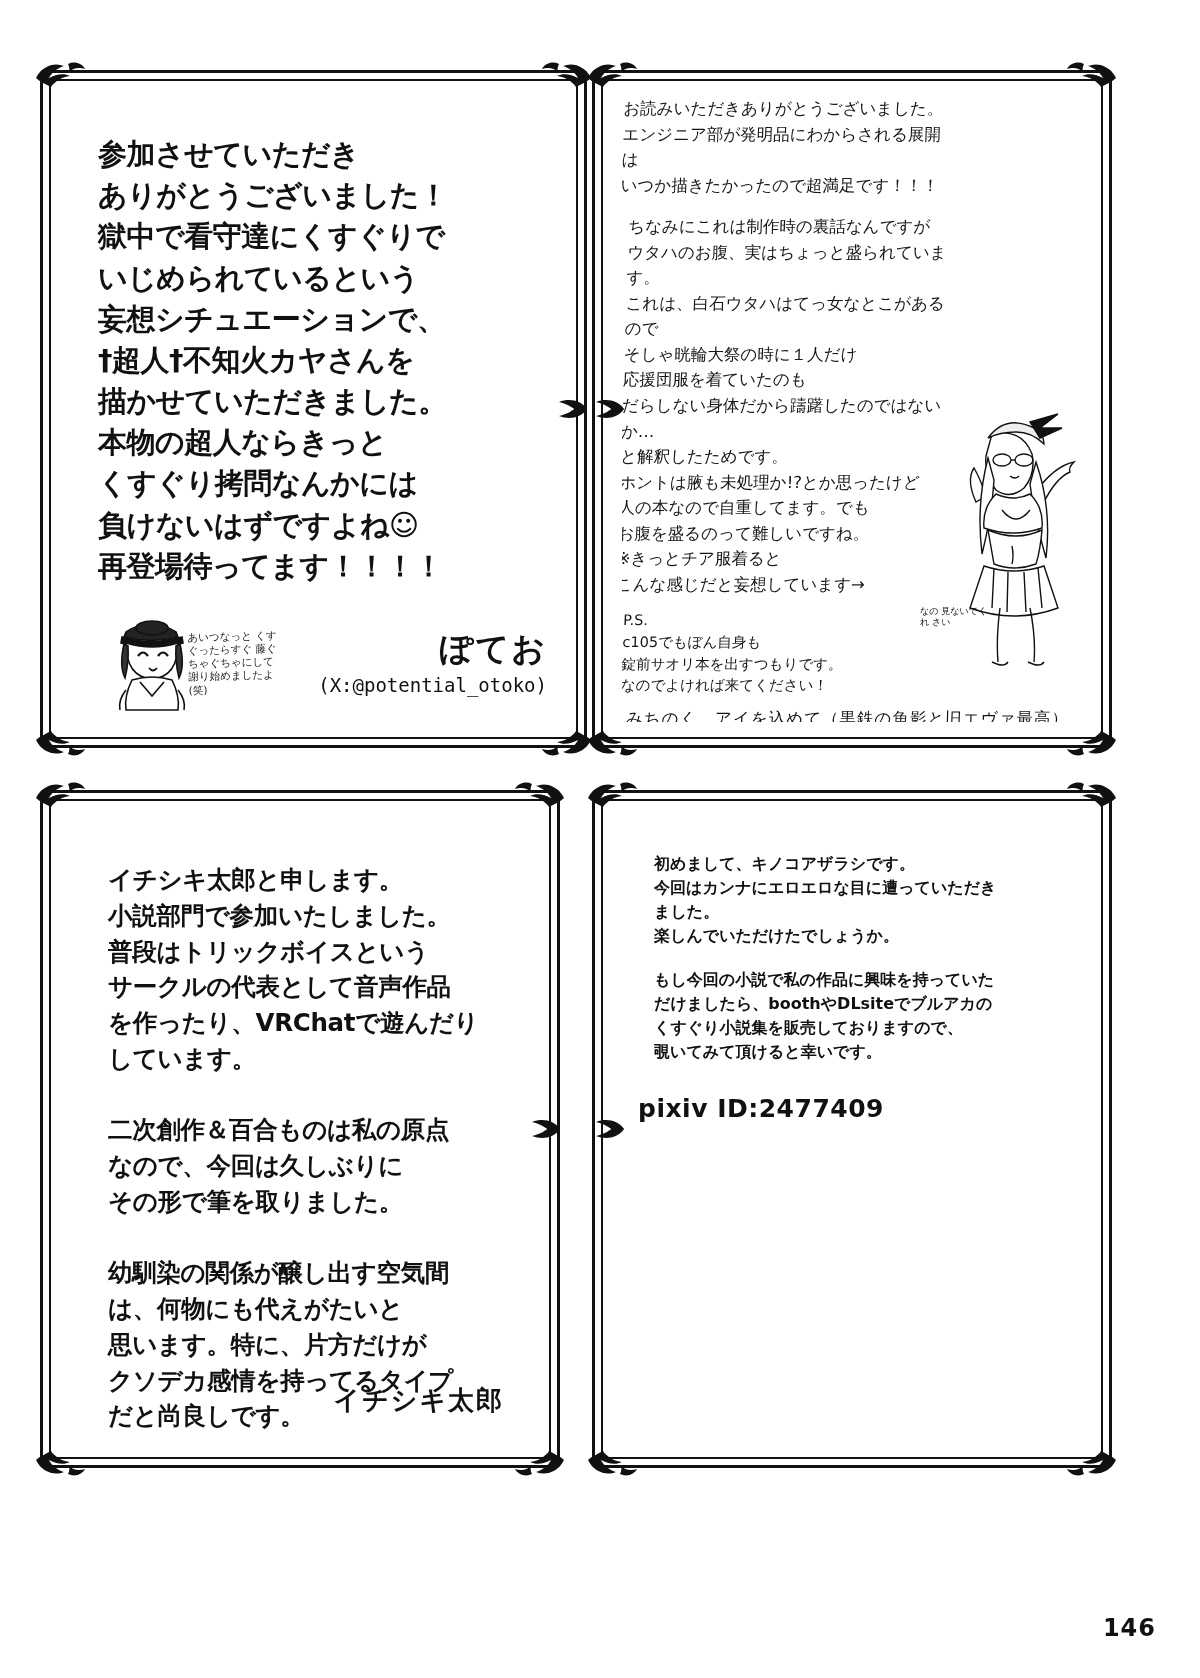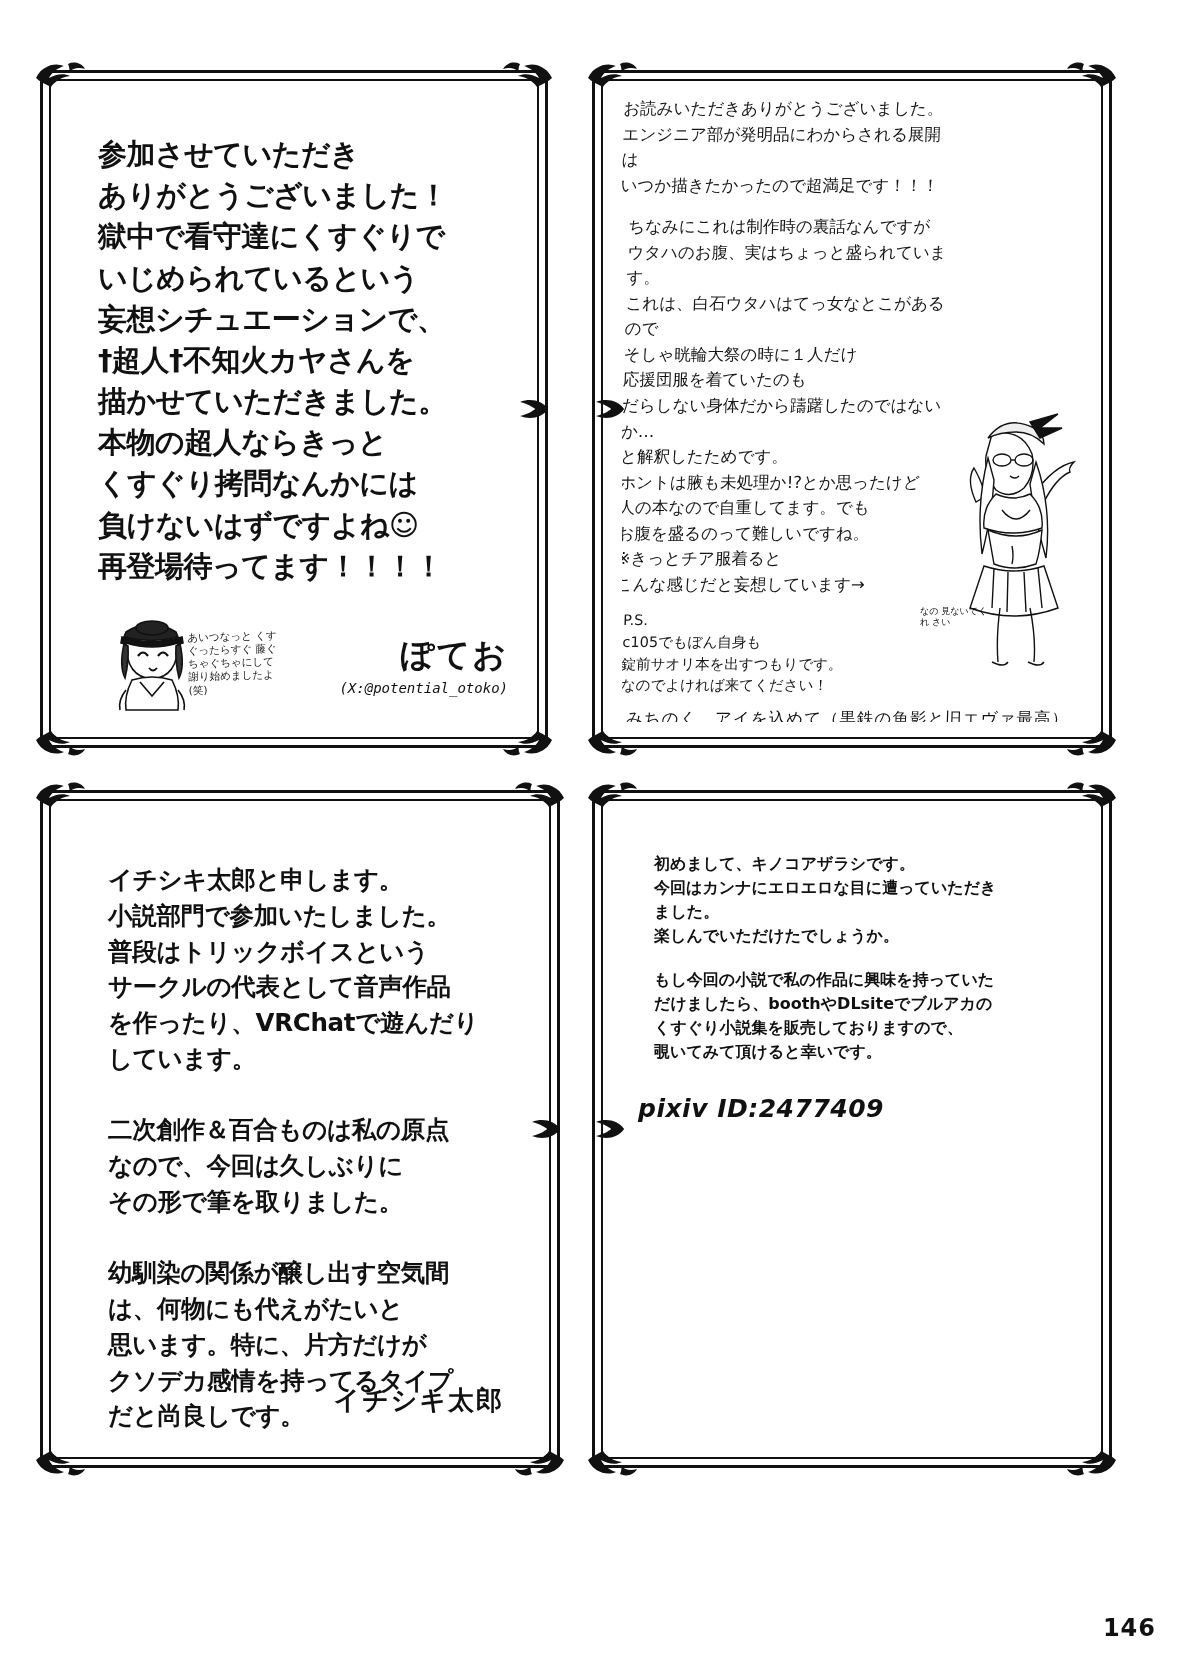--- a/index.html
+++ b/index.html
@@ -56,21 +56,21 @@
   .orn.ml { left: -10px; top: 50%; margin-top: -17px; }
   .orn.mr { right: -10px; top: 50%; margin-top: -17px; transform: scaleX(-1); }
 
   .panel-body {
     position: absolute;
     inset: 26px 26px 26px 30px;
     overflow: hidden;
   }
 
   
-  #panel-1 { left: 40px;  top: 70px;  width: 508px; height: 678px; }
+  #panel-1 { left: 40px;  top: 70px;  width: 547px; height: 678px; }
   #panel-2 { left: 592px; top: 70px;  width: 520px; height: 678px; }
   #panel-3 { left: 40px;  top: 790px; width: 520px; height: 678px; }
   #panel-4 { left: 592px; top: 790px; width: 520px; height: 678px; }
 
   .p1-text {
     font-family: "DejaVu Sans", "Liberation Sans", sans-serif;
     font-weight: bold;
     font-size: 29px;
     line-height: 1.42;
     letter-spacing: -0.5px;
@@ -83,24 +83,23 @@
     bottom: 26px;
     text-align: right;
   }
   .p1-sign .name {
     font-size: 33px;
     font-weight: bold;
     letter-spacing: 2px;
     margin-top: 44px;
   }
   .p1-sign .handle {
-    font-size: 14px;
+    font-size: 19px;
     font-family: "DejaVu Sans Mono", monospace;
     margin-top: 2px;
-    font-style: italic;
   }
   .p1-chibi {
     position: absolute;
     left: 26px;
     bottom: 8px;
     width: 230px;
     height: 120px;
   }
   .p1-chibi svg { width: 100%; height: 100%; }
   .p1-chibi-note {
@@ -181,21 +180,20 @@
     line-height: 1.5;
     margin: 36px 0 0 32px;
     white-space: pre-line;
     width: 410px;
   }
   .p4-text2 { margin-top: 20px; }
   .p4-pixiv {
     margin: 30px 0 0 16px;
     font-size: 25px;
     font-weight: bold;
-    font-style: italic;
     letter-spacing: 0.5px;
   }
 
   .page-number {
     position: absolute;
     right: 44px;
     bottom: 36px;
     font-size: 24px;
     font-weight: bold;
     letter-spacing: 1px;

